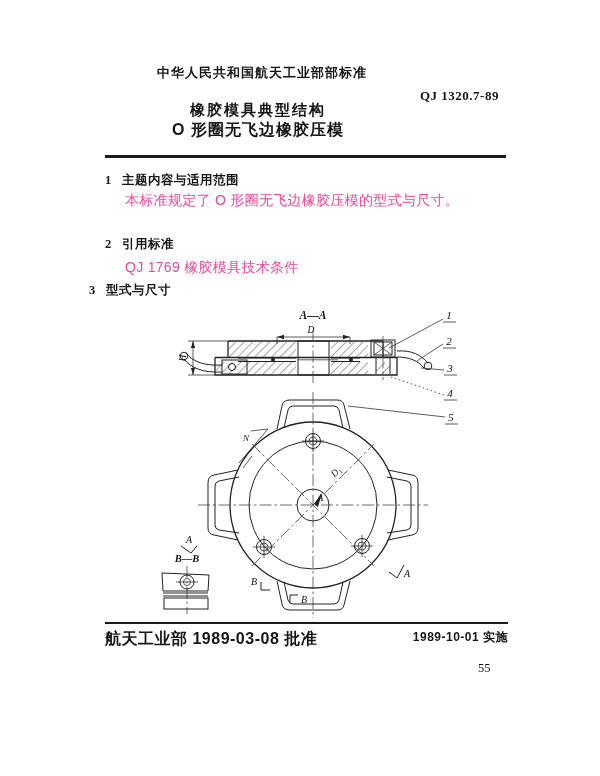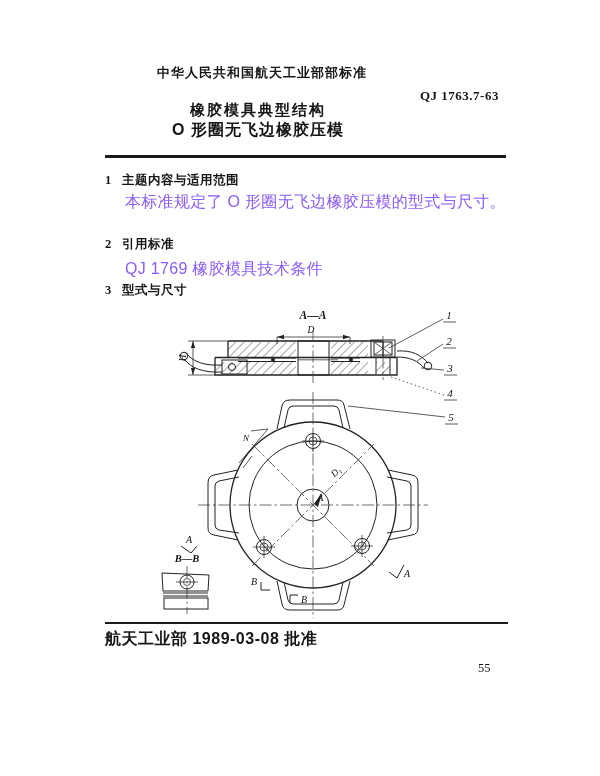--- a/index.html
+++ b/index.html
@@ -10,47 +10,47 @@
   .t{position:absolute;white-space:nowrap;}
   .cnb{font-family:"Liberation Sans","DejaVu Sans",sans-serif;font-weight:bold;}
   .srf{font-family:"Liberation Serif","DejaVu Serif",serif;}
   .authority{top:64px;left:110px;width:304px;text-align:center;font-size:13px;letter-spacing:1px;}
   .stdno{top:88px;left:420px;font-size:13px;font-weight:bold;letter-spacing:0.5px;}
   .title1{top:101px;left:58px;width:400px;text-align:center;font-size:15px;letter-spacing:2px;}
   .title2{top:120px;left:58px;width:400px;text-align:center;font-size:16px;letter-spacing:1px;}
   .toprule{position:absolute;top:155px;left:105px;width:401px;height:2.6px;background:#1a1a1a;}
   .sechead{font-size:12.5px;font-weight:bold;letter-spacing:0.5px;}
   .secnum{display:inline-block;width:17px;font-family:"Liberation Serif","DejaVu Serif",serif;font-weight:bold;}
-  .para{font-size:16px;color:#8b5cf6;letter-spacing:0.3px;}
+  .para{font-size:14px;color:#ec4899;letter-spacing:0.3px;}
   .s1{top:172px;left:105px;}
   .p1{top:192px;left:125px;}
   .p2{top:212px;left:125px;}
   .s2{top:236px;left:105px;}
   .p3{top:259px;left:125px;}
-  .s3{top:282px;left:105px;}
+  .s3{top:282px;left:89px;}
   .footrule{position:absolute;top:622px;left:105px;width:403px;height:2.2px;background:#1a1a1a;}
   .foot-left{top:629px;left:105px;font-size:16px;font-weight:bold;letter-spacing:0.5px;}
   .foot-right{top:629px;left:208px;width:300px;text-align:right;font-size:12px;font-weight:bold;letter-spacing:0.5px;}
   .pagenum{top:661px;left:478px;font-size:12.5px;}
   svg{position:absolute;top:0;left:0;}
   .ol{fill:none;stroke:#222;stroke-width:1.3;}
   .ol2{fill:none;stroke:#222;stroke-width:1;}
   .thin{fill:none;stroke:#333;stroke-width:0.8;}
   .cl{fill:none;stroke:#4a4a4a;stroke-width:0.8;stroke-dasharray:12 3 2.5 3;}
   .dotl{fill:none;stroke:#4a4a4a;stroke-width:0.9;stroke-dasharray:1.6 2.6;}
   .dlbl{font-family:"Liberation Serif","DejaVu Serif",serif;font-style:italic;fill:#111;}
   .arr{fill:#222;stroke:none;}
 </style>
 </head>
 <body>
 
 <div class="page">
 
   <div class="t cnb authority">中华人民共和国航天工业部部标准</div>
-  <div class="t srf stdno">QJ 1763.7-63</div>
+  <div class="t srf stdno">QJ 1320.7-89</div>
   <div class="t cnb title2">O 形圈无飞边橡胶压模</div>
   <div class="t cnb title1">橡胶模具典型结构</div>
   <div class="toprule"></div>
 
   <div class="t sechead s1"><span class="secnum">1</span><span>主题内容与适用范围</span></div>
   <div class="t para p1">本标准规定了 O 形圈无飞边橡胶压模的型式与尺寸。</div>
   <div class="t sechead s2"><span class="secnum">2</span><span>引用标准</span></div>
   <div class="t para p3">QJ 1769  橡胶模具技术条件</div>
   <div class="t sechead s3"><span class="secnum">3</span><span>型式与尺寸</span></div>
 
@@ -226,15 +226,16 @@
       <line class="ol2" x1="163" y1="596" x2="208" y2="596"></line>
       <rect x="164" y="598" width="44" height="11" class="ol2" fill="#ffffff"></rect>
       <circle cx="187" cy="582" r="7" class="ol2" fill="#ffffff"></circle>
       <circle cx="187" cy="582" r="3.5" class="thin"></circle>
       <line class="thin" x1="176" y1="582" x2="198" y2="582"></line>
     </g>
   </svg>
 
   <div class="footrule"></div>
   <div class="t foot-left">航天工业部 1989-03-08 批准</div>
+  <div class="t foot-right">1989-10-01 实施</div>
   <div class="t srf pagenum">55</div>
 
 </div>
 
 </body></html>

